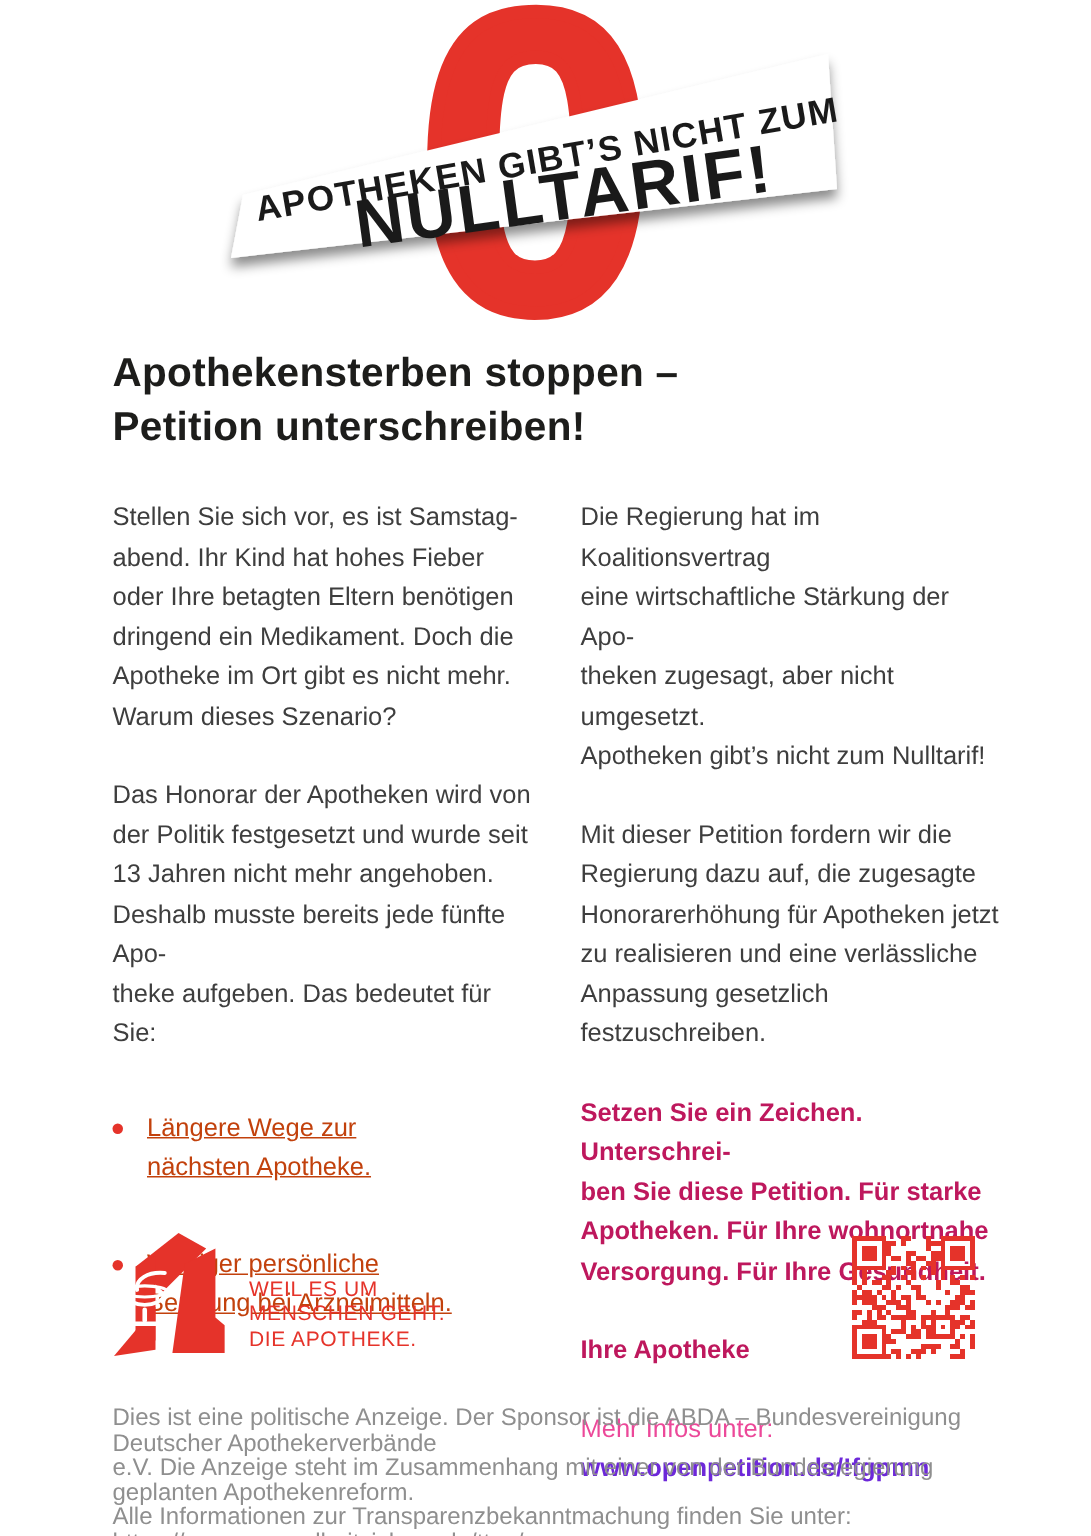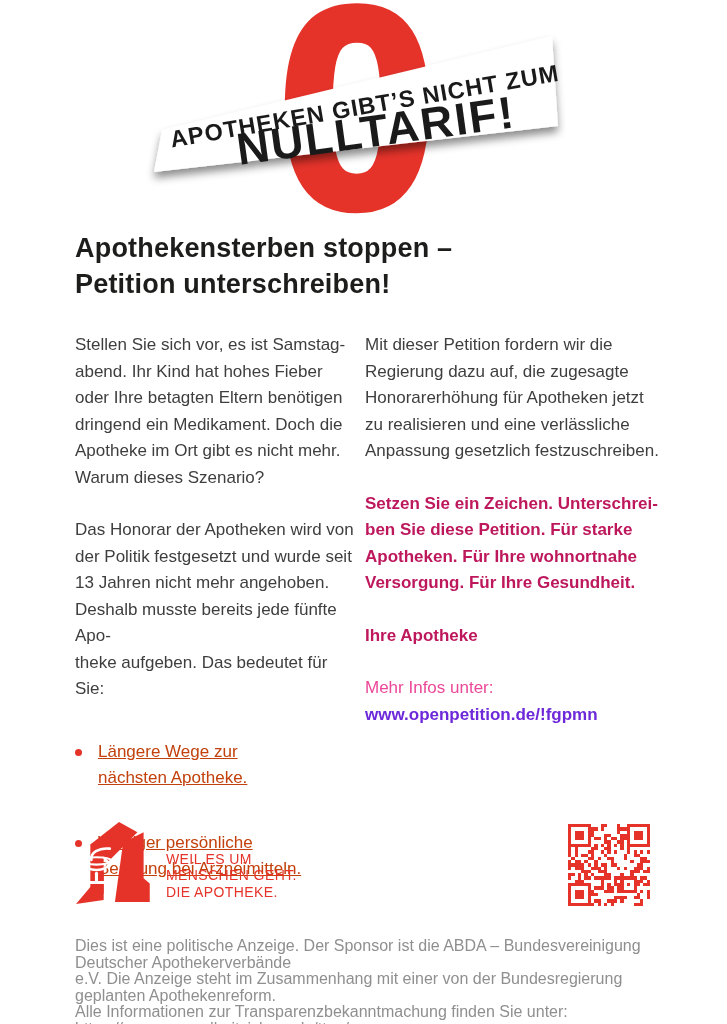--- a/index.html
+++ b/index.html
@@ -12,21 +12,21 @@
   .hero text{font-family:"Liberation Sans",sans-serif;}
   .zero{font-weight:bold;}
   .banner-line1{font-weight:bold;letter-spacing:1px;}
   .banner-line2{font-weight:bold;letter-spacing:2px;}
   
   .content{position:absolute;left:75px;top:230px;right:60px;}
   .headline{
     margin:0 0 20px 0;font-size:27px;line-height:36px;font-weight:bold;
     color:#1d1d1b;white-space:pre-line;letter-spacing:.2px;
   }
-  .cols{display:flex;gap:6px;margin-top:30px;}
+  .cols{display:flex;gap:28px;margin-top:30px;}
   .col-left{width:284px;flex:none;}
   .col-right{flex:1;}
   .body-p{
     margin:0 0 26px 0;font-size:17px;line-height:26.5px;color:#3e3e3e;
     white-space:pre-line;
   }
   .body-p.bold{font-weight:bold;color:#be185d;}
   .bullets{list-style:none;margin:36px 0 0 0;padding:0;}
   .bullet-item{display:flex;gap:16px;margin-bottom:38px;}
   .bullet-dot{
@@ -94,20 +94,24 @@
           </li>
           <li class="bullet-item">
             <span class="bullet-dot" style="background:#e5332a"></span>
             <span class="bullet-text">Weniger persönliche
 Beratung bei Arzneimitteln.</span>
           </li>
         </ul>
       </div>
 
       <div class="col-right">
+        <p class="body-p">Die Regierung hat im Koalitionsvertrag
+eine wirtschaftliche Stärkung der Apo-
+theken zugesagt, aber nicht umgesetzt.
+Apotheken gibt’s nicht zum Nulltarif!</p>
         <p class="body-p">Mit dieser Petition fordern wir die
 Regierung dazu auf, die zugesagte
 Honorarerhöhung für Apotheken jetzt
 zu realisieren und eine verlässliche
 Anpassung gesetzlich festzuschreiben.</p>
         <p class="body-p bold">Setzen Sie ein Zeichen. Unterschrei-
 ben Sie diese Petition. Für starke
 Apotheken. Für Ihre wohnortnahe
 Versorgung. Für Ihre Gesundheit.</p>
         <p class="body-p bold">Ihre Apotheke</p>

